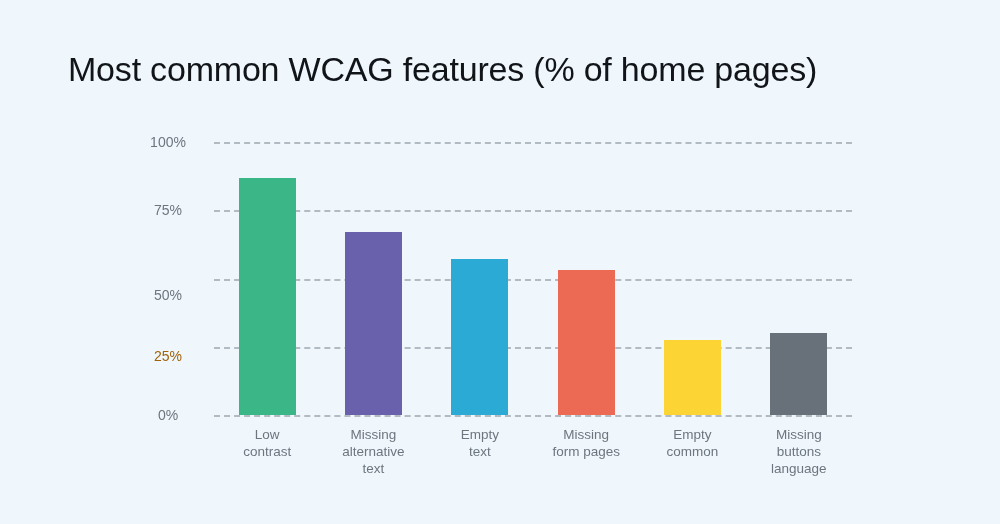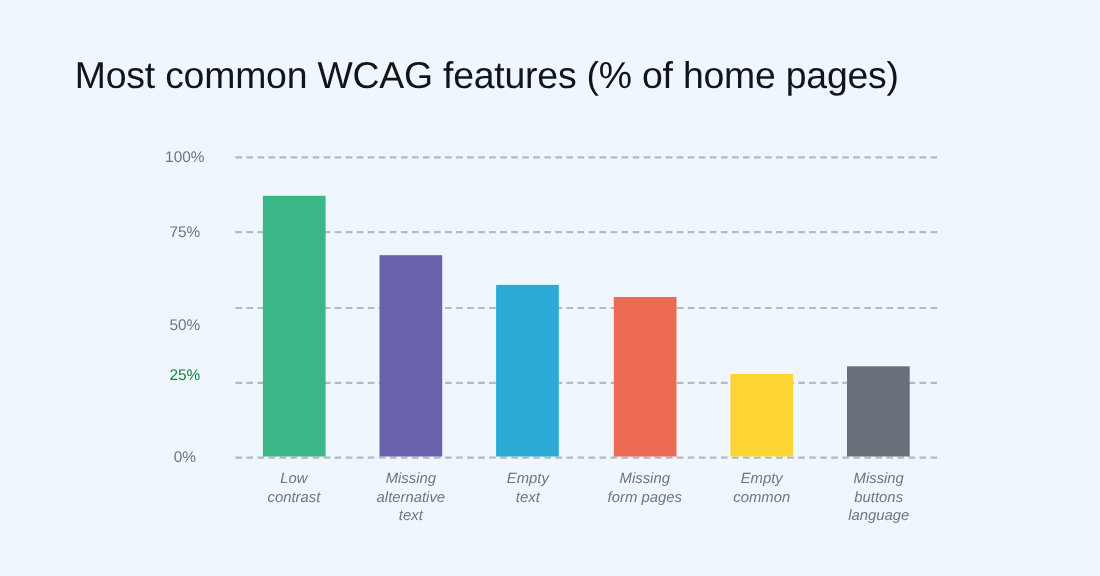--- a/index.html
+++ b/index.html
@@ -74,42 +74,41 @@
     bottom: 0;
     width: 57px;
   }
   
   #xlabels {
     position: absolute;
     left: 214px;
     top: 426px;
     width: 638px;
     height: 80px;
-    font-style: italic;
   }
   .xtick {
     position: absolute;
     top: 0;
     width: 110px;
     text-align: center;
     font-size: 13.5px;
     line-height: 17px;
     color: #6d757e;
   }
 </style>
 </head>
 <body style="background: rgb(239, 247, 252);">
 
 <div id="figure" style="background: rgb(239, 247, 252);">
 
   <div id="chart-title" style="color: rgb(17, 20, 24);">Most common WCAG features (% of home pages)</div>
 
   <div id="ylabels">
       <div class="ytick" style="top: 273px; color: rgb(109, 117, 126);">0%</div>
-      <div class="ytick" style="top: 198px; color: #15803d;">25%</div>
+      <div class="ytick" style="top: 214px; color: #a16207;">25%</div>
       <div class="ytick" style="top: 136.5px; color: rgb(109, 117, 126); margin-top: 16px;">50%</div>
       <div class="ytick" style="top: 68.25px; color: rgb(109, 117, 126);">75%</div>
       <div class="ytick" style="top: 0px; color: rgb(109, 117, 126);">100%</div>
     </div>
 
   <div id="plot">
     <div id="gridlines">
         <div class="gridline" style="top: 273px; border-top-color: rgb(168, 176, 184);"></div>
         <div class="gridline" style="top: 204.75px; border-top-color: rgb(168, 176, 184);"></div>
         <div class="gridline" style="top: 136.5px; border-top-color: rgb(168, 176, 184);"></div>

